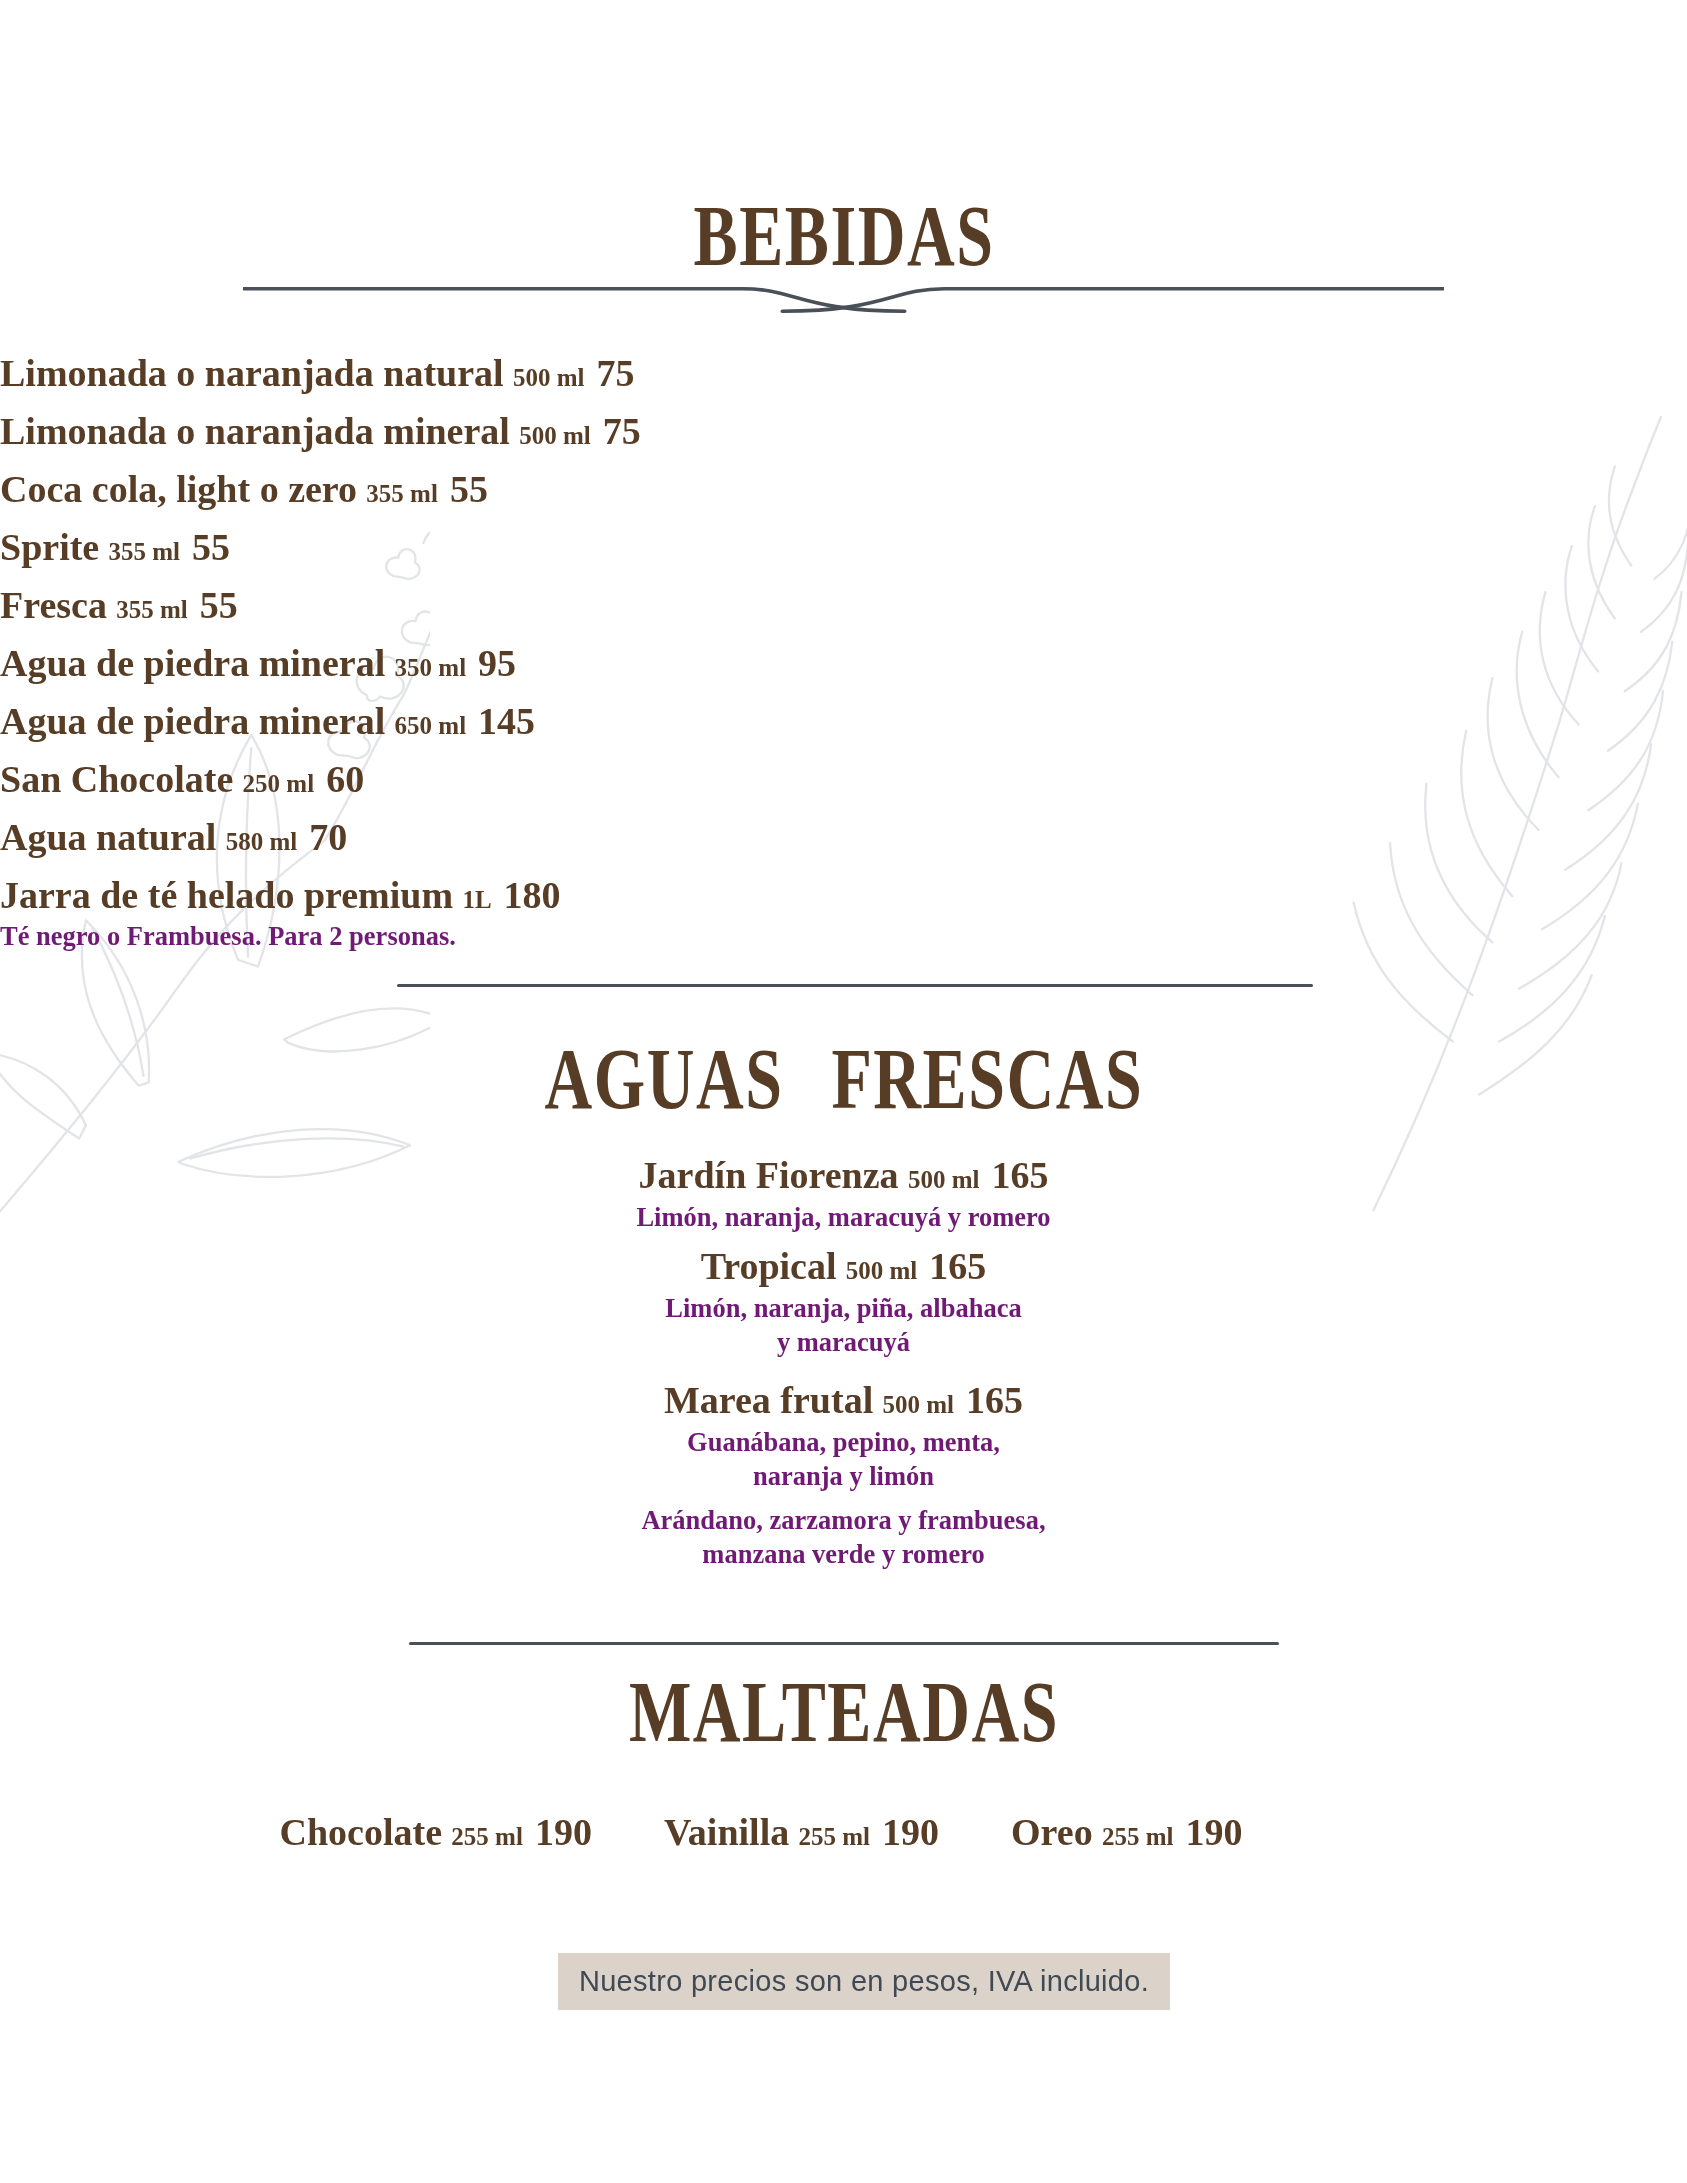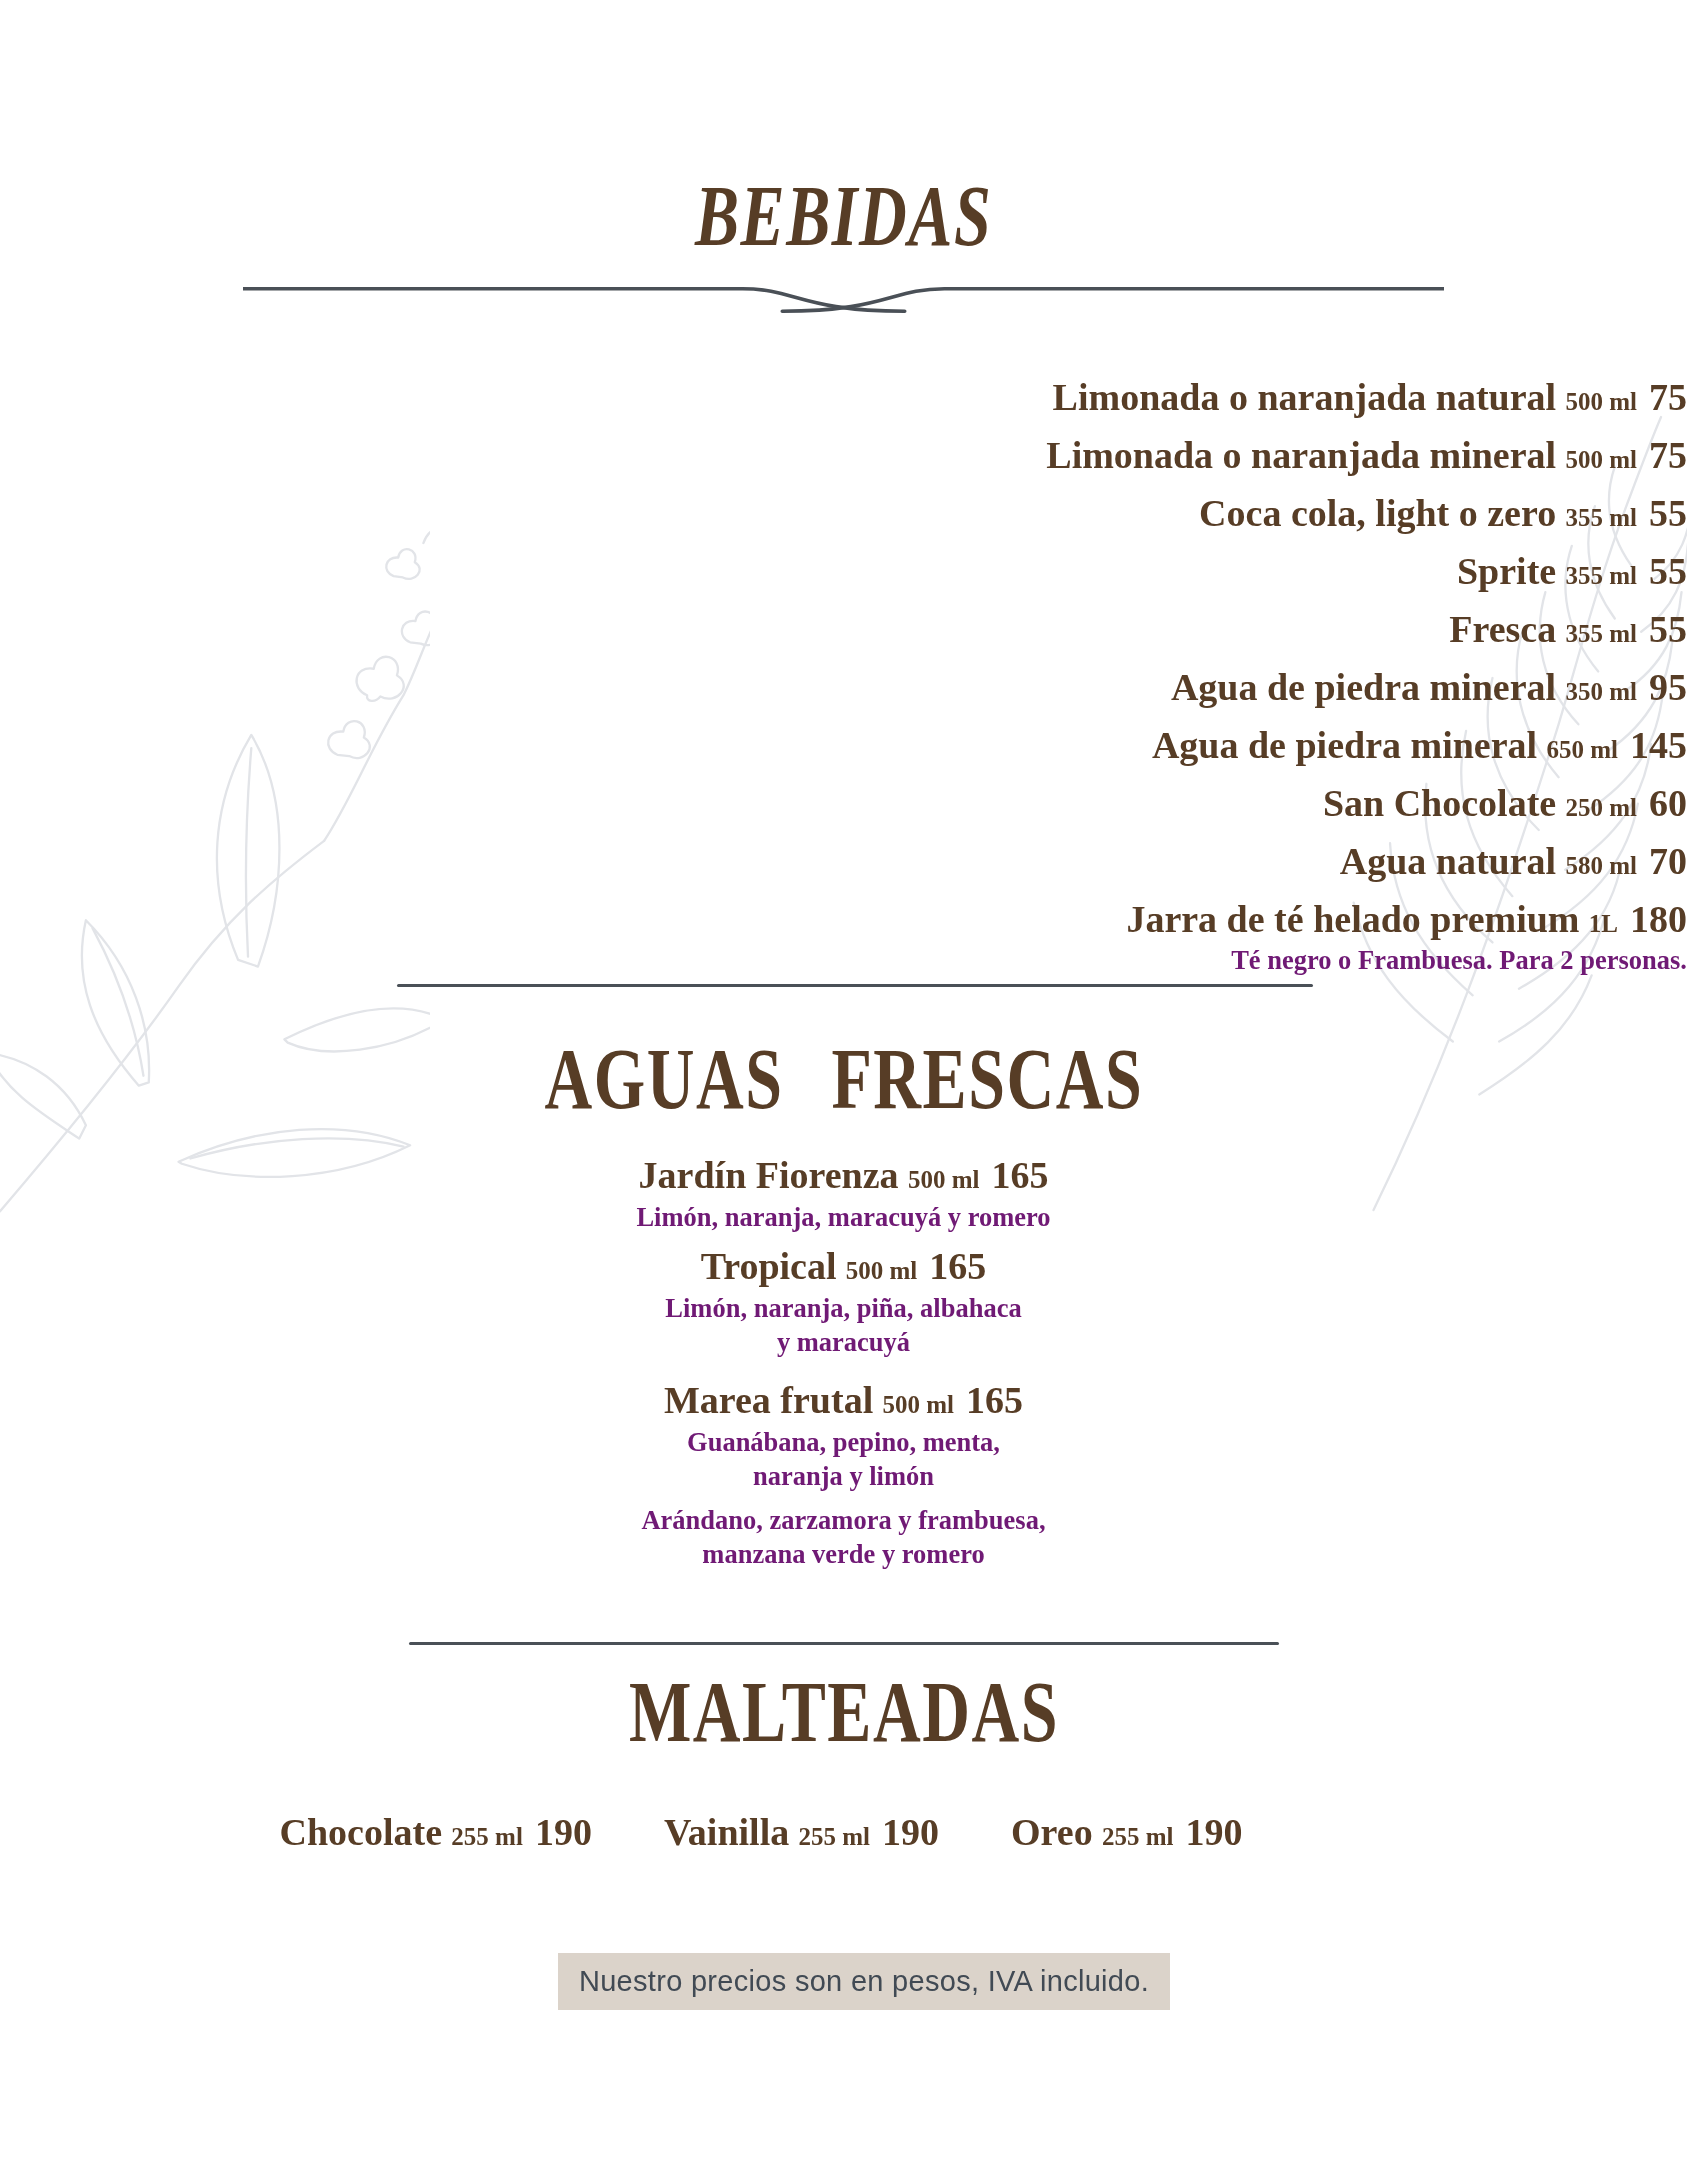--- a/index.html
+++ b/index.html
@@ -20,21 +20,21 @@
   .section-title{
     display:inline-block;
     font-weight:bold;
     font-size:87px;
     color:#573d26;
     letter-spacing:2px;
     transform:scaleX(0.76);
     transform-origin:center;
     white-space:nowrap;
   }
-  #title-bebidas{top:172px;font-style:italic;}
+  #title-bebidas{top:192px;}
   #title-aguas{top:1035px;}
   #title-aguas .section-title{word-spacing:0.45em;}
   #title-malteadas{top:1668px;}
   
   .divider-plain{
     position:absolute;height:3.3px;background:#4a5057;border-radius:2px;
   }
   #divider2{left:397px;top:984px;width:916px;}
   #divider3{left:409px;top:1642px;width:870px;}
   #divider1{position:absolute;left:243px;top:270px;width:1201px;height:48px;}
@@ -42,21 +42,21 @@
   
   .menu-line{
     font-weight:bold;font-size:38px;color:#573d26;white-space:nowrap;
   }
   .item-size{font-size:25px;margin-left:9.3px;}
   .item-price{margin-left:12px;}
   .item-note,.item-desc{
     font-weight:bold;font-size:26.5px;color:#701a75;line-height:34px;
   }
   #list-bebidas{
-    position:absolute;left:0;right:0;top:368px;text-align:right;
+    position:absolute;left:0;right:0;top:344px;text-align:left;
   }
   #list-bebidas .menu-line{height:58px;line-height:58px;}
   #list-bebidas .item-note{margin-top:-5.3px;}
   .af-group{position:absolute;left:0;right:0;text-align:center;}
   .af-group .menu-line{height:49px;line-height:49px;}
   #group-jardin{top:1151px;}
   #group-tropical{top:1242px;}
   #group-marea{top:1376px;}
   #group-frutos{top:1503px;}
   #row-malteadas{

